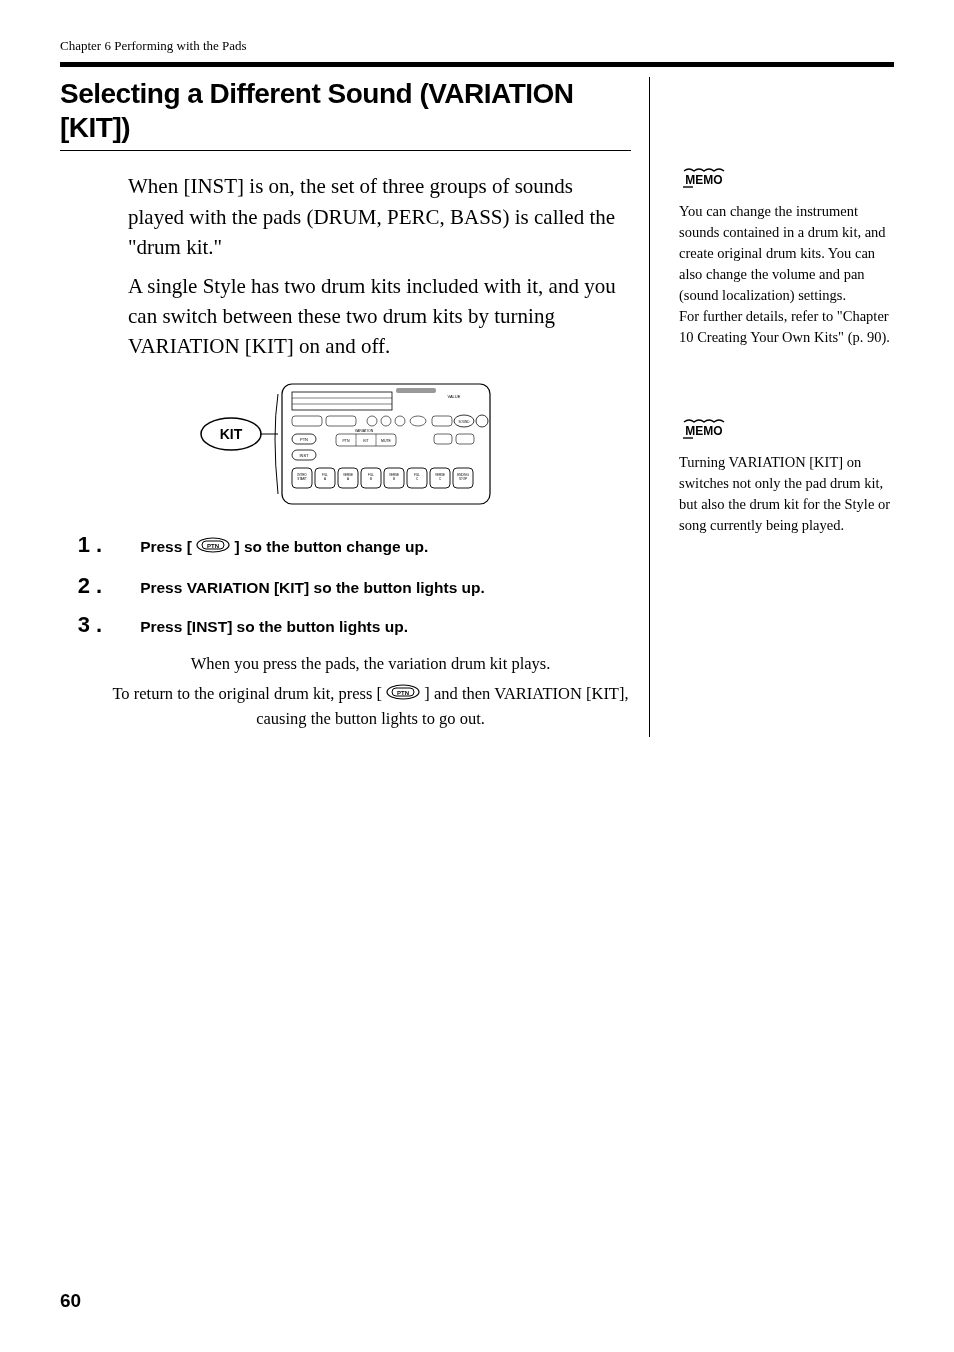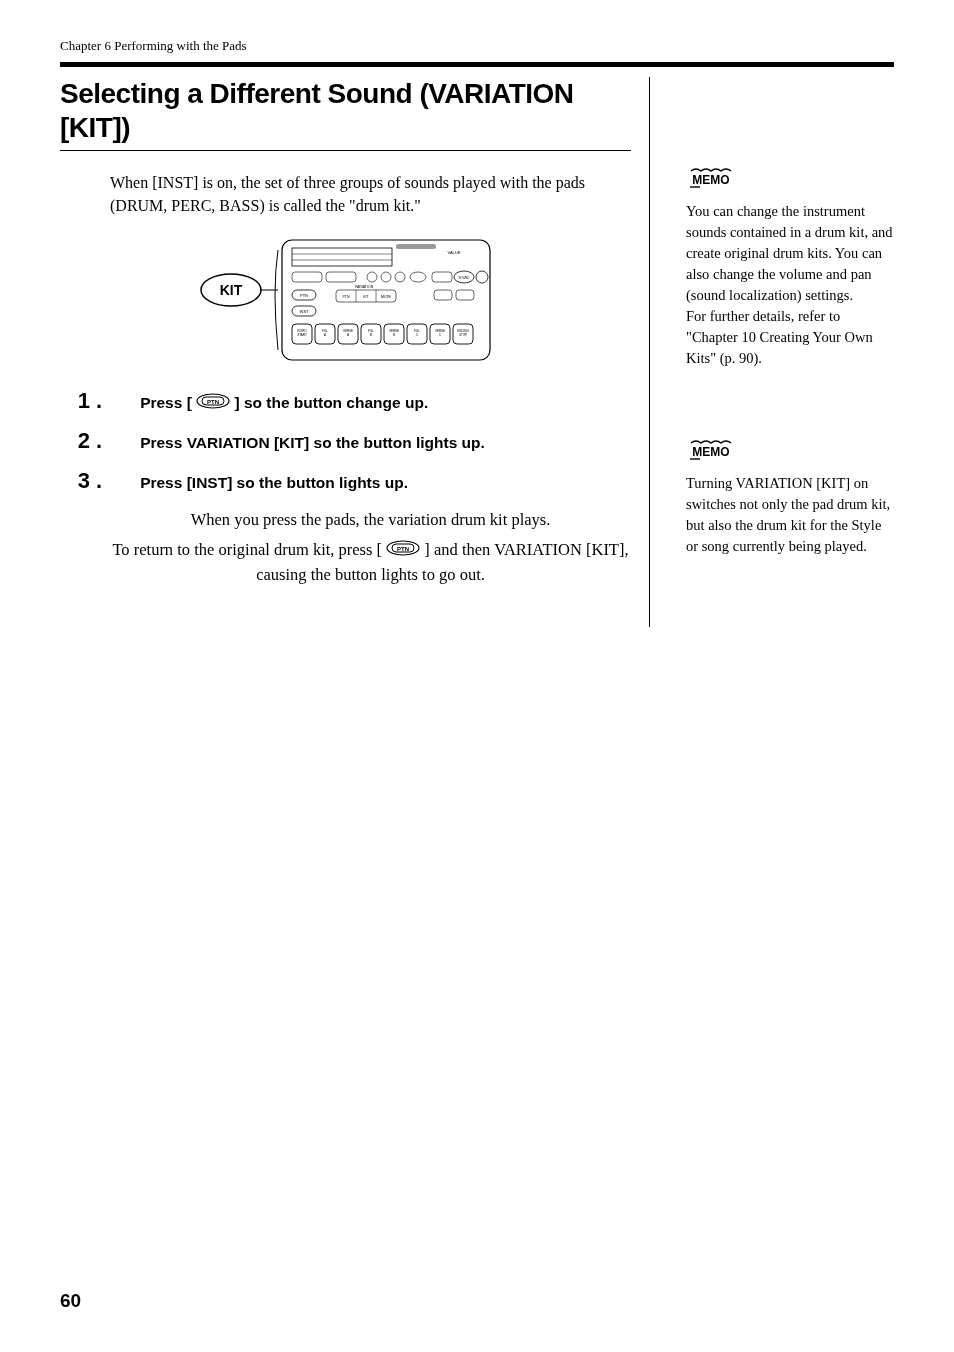--- a/index.html
+++ b/index.html
@@ -18,21 +18,21 @@
     margin-bottom: 8px;
     color: #000;
   }
   .thick-rule {
     border: none;
     border-top: 5px solid #000;
     margin-bottom: 10px;
   }
   .page-columns {
     display: flex;
-    gap: 16px;
+    gap: 9px;
   }
   .main-col {
     width: 590px;
     padding-right: 18px;
     border-right: 1px solid #000;
   }
   .side-col {
     flex: 1;
     padding-left: 20px;
     font-size: 14.5px;
@@ -44,23 +44,23 @@
     font-weight: 900;
     font-size: 28px;
     line-height: 1.2;
     letter-spacing: -0.5px;
     padding-bottom: 6px;
     border-bottom: 1px solid #000;
     margin-bottom: 20px;
   }
   .body-text {
     font-family: Georgia, 'Times New Roman', serif;
-    font-size: 16px;
+    font-size: 21px;
     line-height: 1.45;
-    margin-left: 50px;
+    margin-left: 68px;
     margin-bottom: 8px;
   }
   .figure-wrap {
     display: flex;
     justify-content: center;
     margin: 12px 0 18px 0;
   }
   .steps {
     list-style: none;
     counter-reset: step;
@@ -131,20 +131,21 @@
 
 <div class="chapter-header">Chapter 6 Performing with the Pads</div>
 <hr class="thick-rule">
 
 <div class="page-columns">
   <div class="main-col">
 
     <h1 class="section-title">Selecting a Different Sound (VARIATION [KIT])</h1>
 
     <p class="body-text">When [INST] is on, the set of three groups of sounds played with the pads (DRUM, PERC, BASS) is called the "drum kit."</p>
+    <p class="body-text">A single Style has two drum kits included with it, and you can switch between these two drum kits by turning VARIATION [KIT] on and off.</p>
 
     <div class="figure-wrap">
 
       <svg width="300" height="140" viewBox="0 0 300 140">
 
         <ellipse cx="35" cy="60" rx="30" ry="16" fill="#fff" stroke="#000" stroke-width="1.5"></ellipse>
         <text x="35" y="65" text-anchor="middle" font-family="Arial Black, Arial" font-size="14" font-weight="900">KIT</text>
 
         <line x1="64" y1="60" x2="82" y2="60" stroke="#000" stroke-width="1"></line>
 

